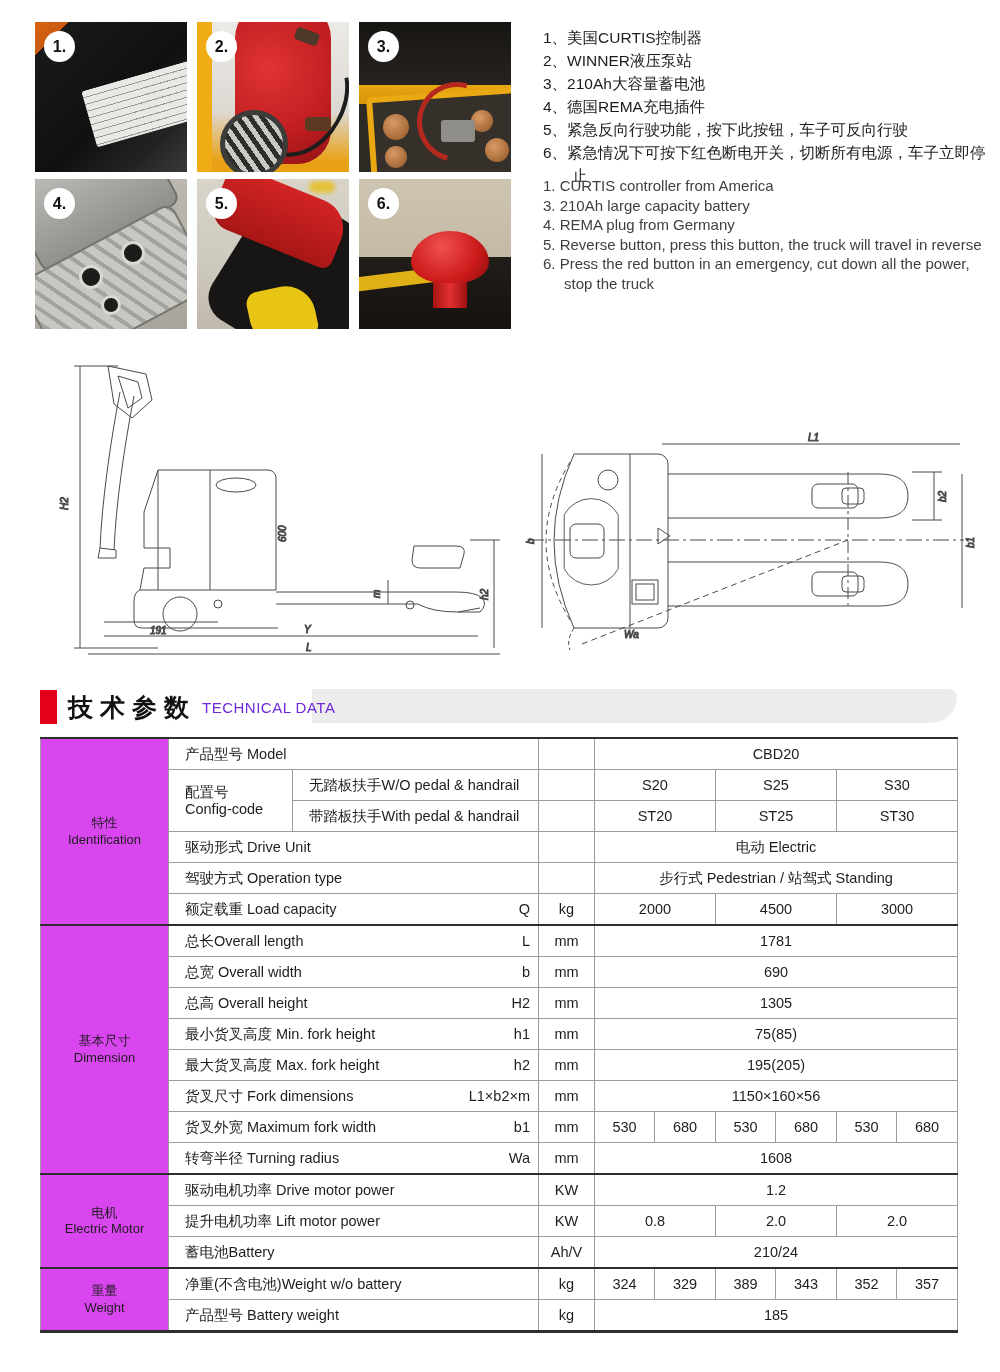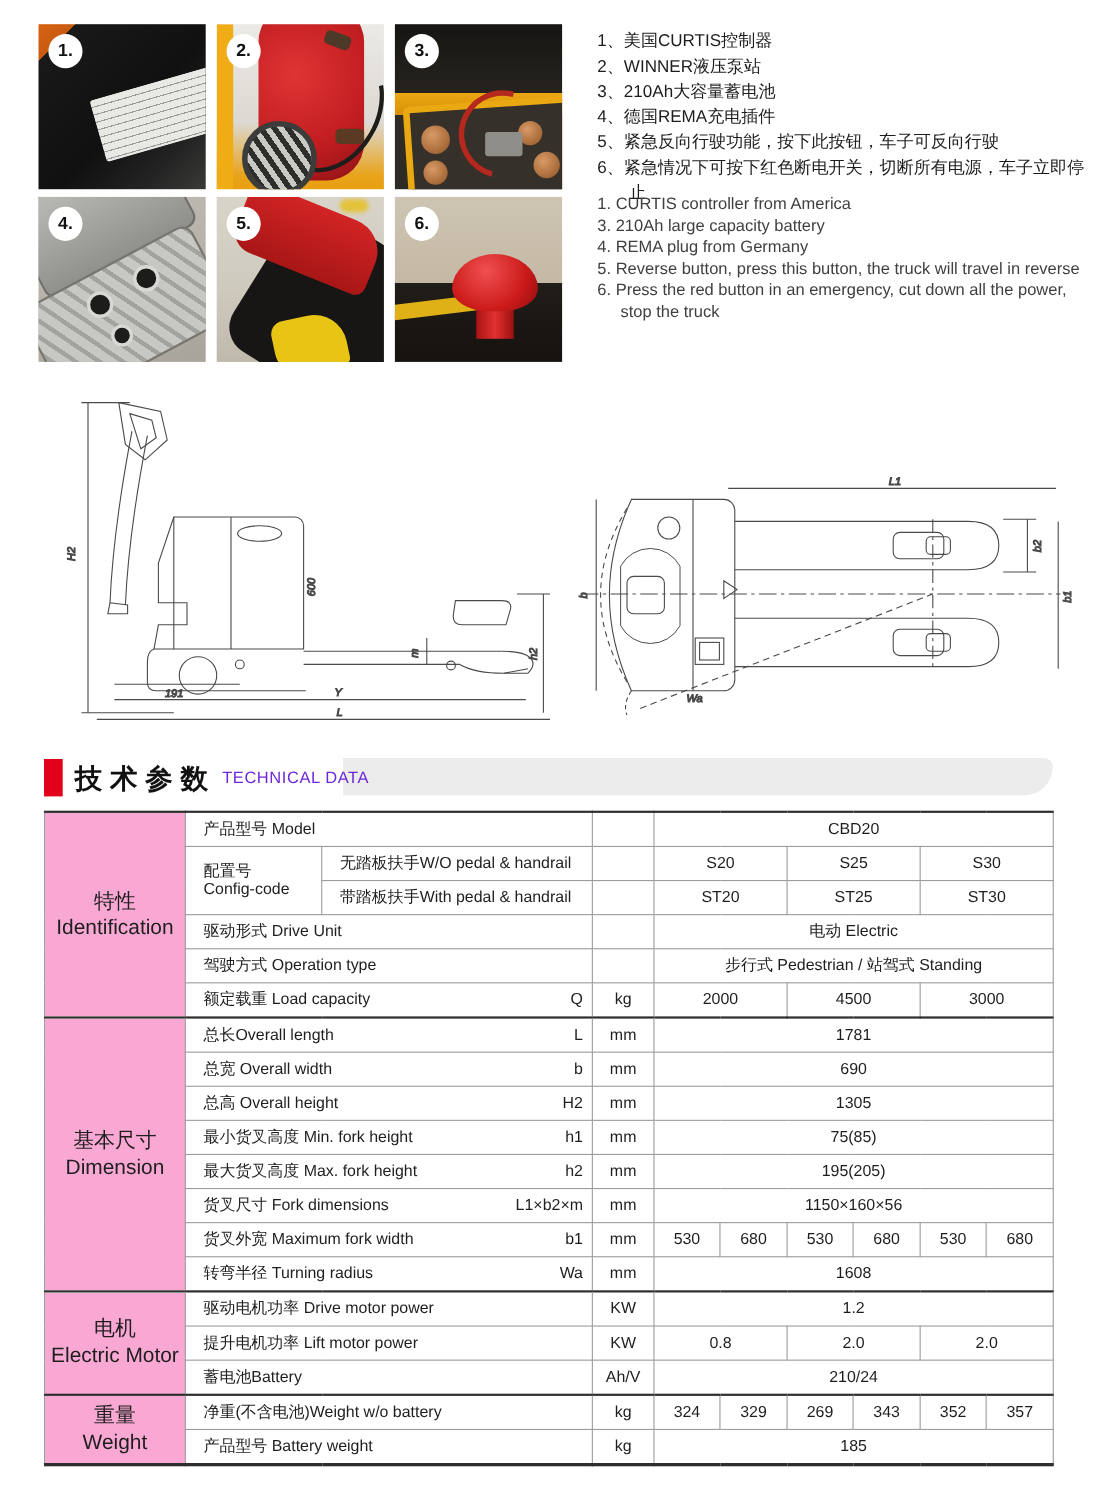--- a/index.html
+++ b/index.html
@@ -82,21 +82,21 @@
   .tech .red{width:17px;height:34px;background:#e2001a;margin-right:11px;}
   .tech .cn{font-size:25px;font-weight:bold;letter-spacing:7px;color:#111;}
   .tech .en{font-size:15px;color:#6d28d9;margin-left:6px;letter-spacing:.5px;}
 
   
   .spec{position:absolute;left:40px;top:737px;}
   table{border-collapse:collapse;table-layout:fixed;width:918px;
         border-top:2px solid #2e2e2e;border-bottom:3px solid #2e2e2e;}
   td{border:1px solid #9c9c9c;height:30px;padding:0;font-size:14.5px;color:#1e1e1e;
      text-align:center;vertical-align:middle;line-height:1.12;overflow:hidden;}
-  td.group{background:#f9a8d4;font-size:19px;line-height:1.25;}
+  td.group{background:#d946ef;font-size:13px;line-height:1.25;}
   td.lbl{text-align:left;padding:0 8px 0 16px;}
   td.lbl .lf{display:flex;justify-content:space-between;align-items:center;}
   tr.sep td{border-top:2px solid #2e2e2e;}
 </style>
 </head>
 <body>
 
 <div class="page">
 
   <div class="photos">
@@ -443,21 +443,21 @@
 
         <tr class="sep">
           <td class="group" rowspan="2">
             <span>重量</span><br>
             <span>Weight</span>
           </td>
           <td class="lbl" colspan="2">净重(不含电池)Weight w/o battery</td>
           <td>kg</td>
           <td>324</td>
           <td>329</td>
-          <td>269</td>
+          <td>389</td>
           <td>343</td>
           <td>352</td>
           <td>357</td>
         </tr>
         <tr>
           <td class="lbl" colspan="2">产品型号 Battery weight</td>
           <td>kg</td>
           <td colspan="6">185</td>
         </tr>
       </tbody>

